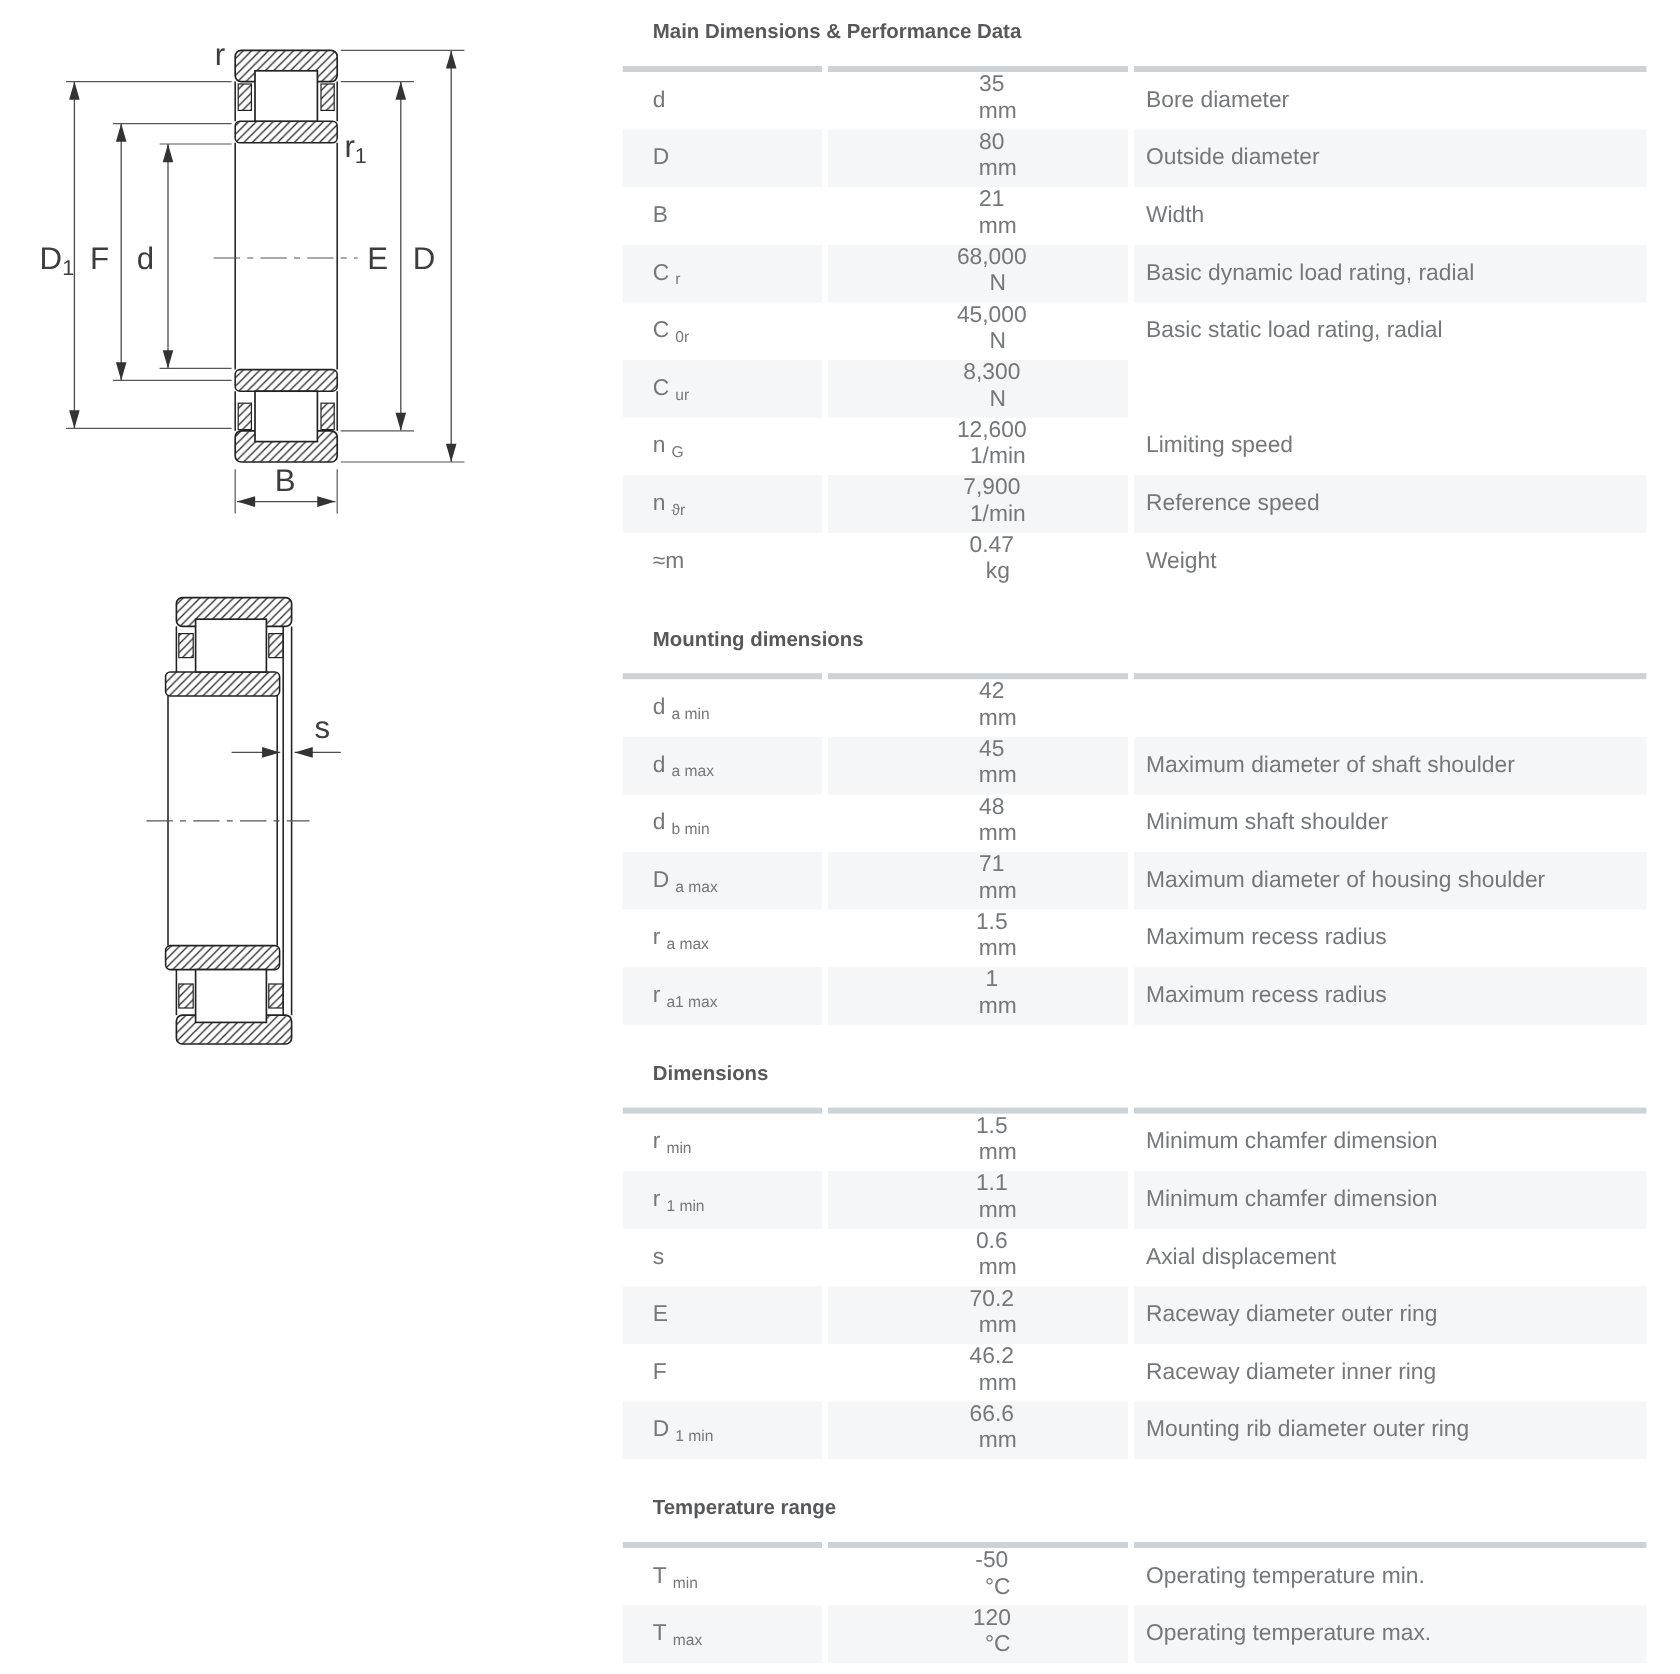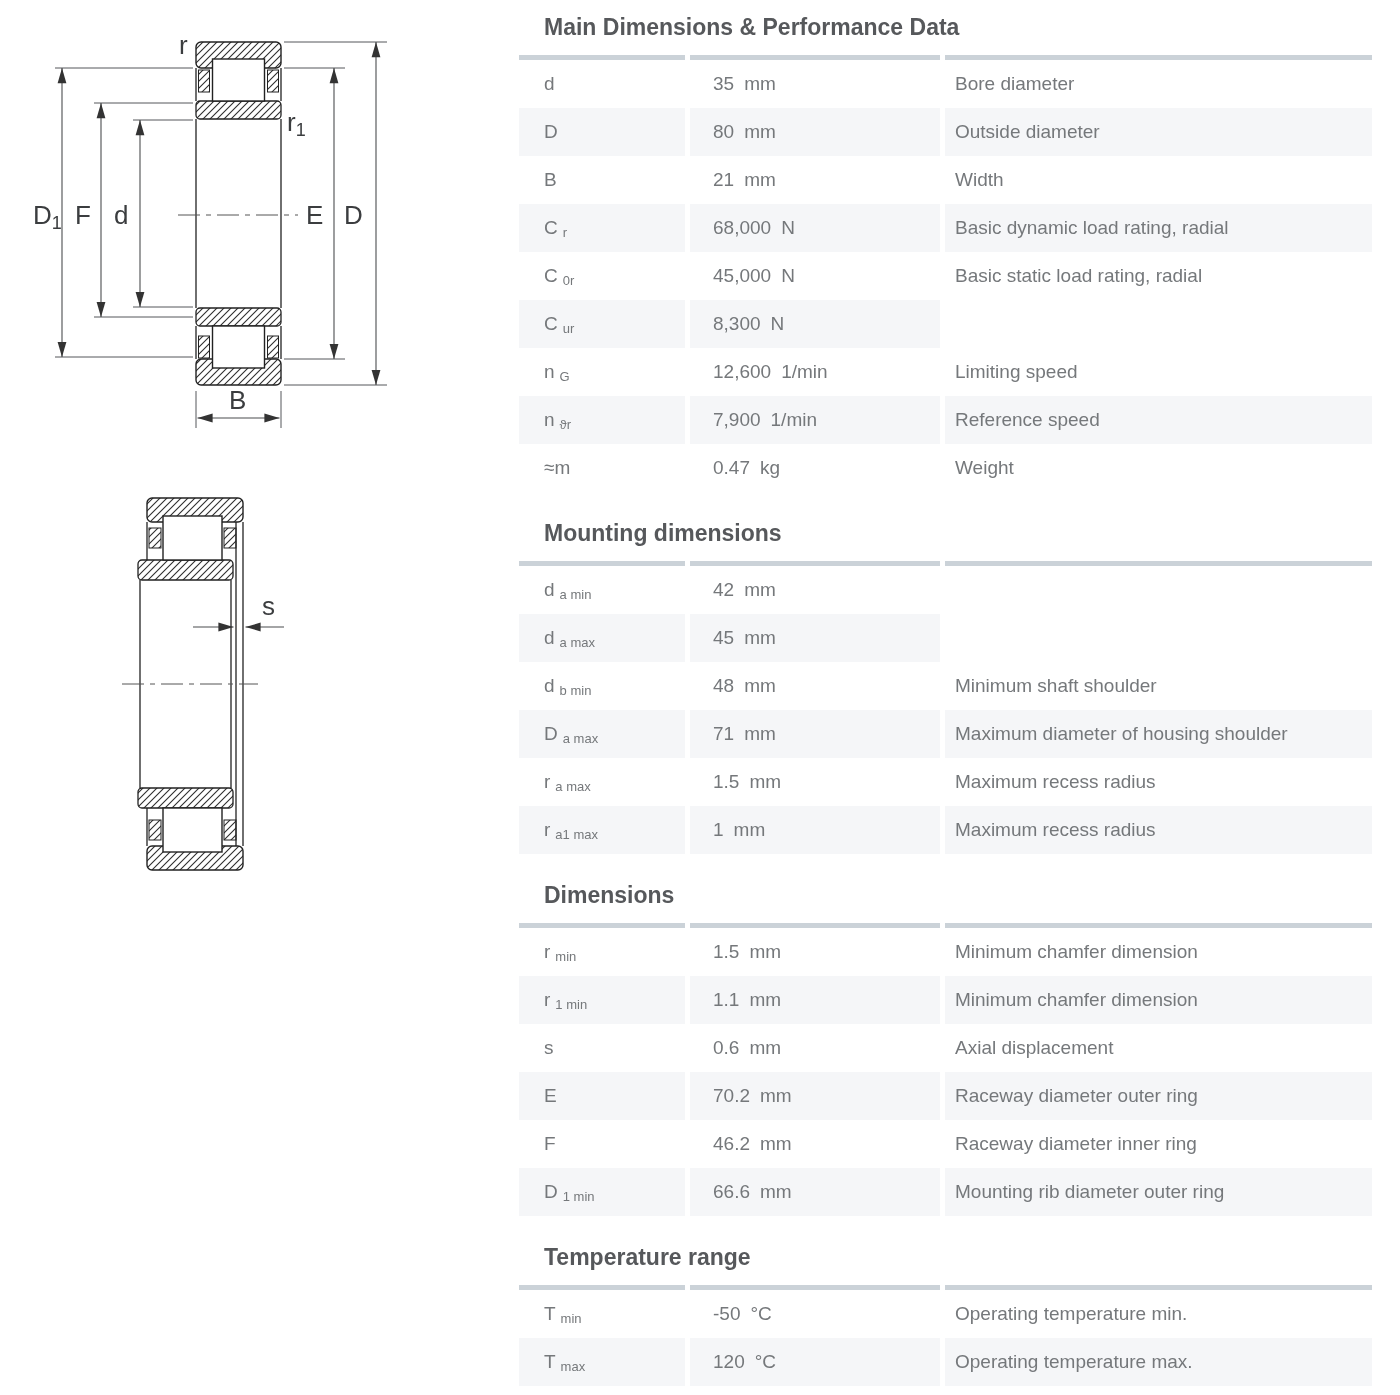--- a/index.html
+++ b/index.html
@@ -5,30 +5,30 @@
   html,body { margin:0; padding:0; }
   body {
     width:1400px; height:1395px; position:relative; overflow:hidden;
     background:#ffffff; font-family:"Liberation Sans", sans-serif;
   }
   .drawings { position:absolute; left:0; top:0; }
   .tables { position:absolute; left:519px; top:0; width:853px; }
   .tbl { padding-top:28px; }
   .tbl:first-child { padding-top:14px; }
   .tbl h2 {
-    font-size:23px; line-height:26px; font-weight:bold; color:#56585b;
+    font-size:17px; line-height:26px; font-weight:bold; color:#56585b;
     margin:0 0 15px 25px;
   }
   .rule, .row { display:grid; grid-template-columns:166px 250px 1fr; column-gap:5px; }
   .rule div { height:5px; background:#cbd2d8; }
   .row { height:48px; }
   .cell { display:flex; align-items:center; font-size:19px; color:#75787b; height:100%; }
   .row:nth-child(even) .cell { background:#f5f6f8; }
   .sym  { padding-left:25px; }
-  .val  { padding-left:23px; }
+  .val  { padding-left:23px;flex-direction:column; }
   .desc { padding-left:10px; }
   .sub  { font-size:13px; margin-left:5px; position:relative; top:4px; white-space:pre; }
   .unit { margin-left:10px; }
 </style>
 </head>
 <body>
 
 <svg class="drawings" width="520" height="940" viewBox="0 0 520 940">
   <defs>
     <pattern id="hatch" width="7" height="7" patternUnits="userSpaceOnUse">
@@ -257,20 +257,21 @@
       </div>
       <div class="row">
         <div class="cell sym">
             <span>d</span>
             <span class="sub">a max</span>
           </div>
         <div class="cell val">
             <span>45</span>
             <span class="unit">mm</span>
           </div>
+        <div class="cell desc">Maximum diameter of shaft shoulder</div>
       </div>
       <div class="row">
         <div class="cell sym">
             <span>d</span>
             <span class="sub">b min</span>
           </div>
         <div class="cell val">
             <span>48</span>
             <span class="unit">mm</span>
           </div>

